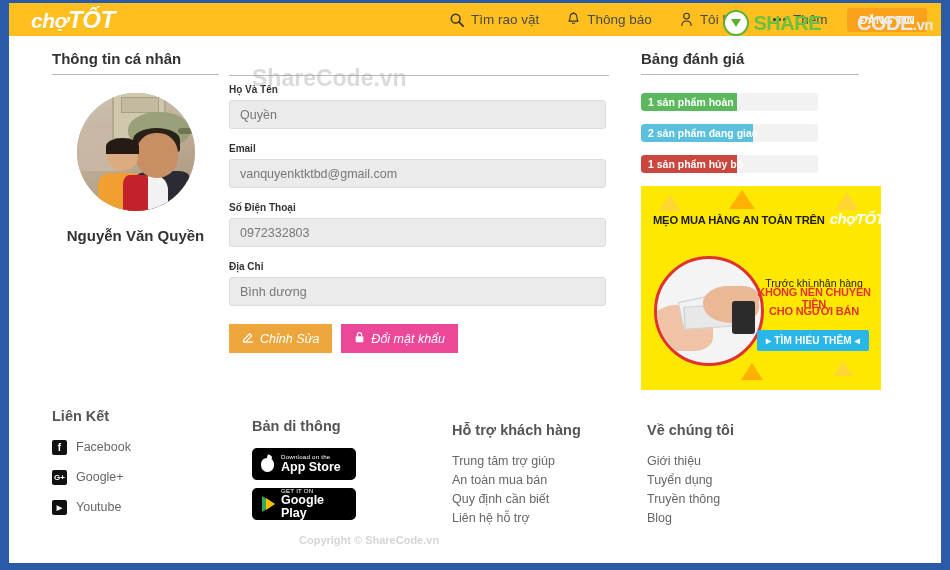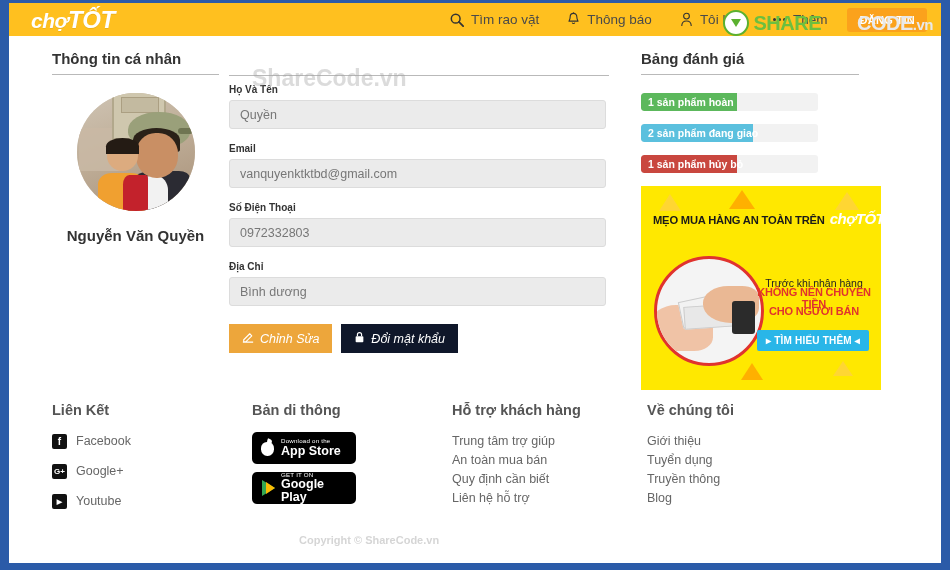--- a/index.html
+++ b/index.html
@@ -194,21 +194,21 @@
     font-size: 12.5px;
     padding: 7px 13px;
     display: flex;
     align-items: center;
     gap: 6px;
     cursor: pointer;
     font-family: "Liberation Sans", sans-serif;
     font-style: italic;
   }
   .btn-edit { background: #eda63b; }
-  .btn-pass { background: #0f172a; }
+  .btn-pass { background: #ec4899; }
 
   
   .bar-track {
     width: 177px;
     height: 18px;
     background: #f2f2f2;
     border-radius: 3px;
     margin-bottom: 13px;
     position: relative;
     overflow: hidden;
@@ -263,21 +263,22 @@
     background:#29b6e8;color:#fff;font-size:10px;font-weight:bold;
     padding:5px 9px;border-radius:2px;white-space:nowrap;cursor:pointer;
     letter-spacing:.2px;
   }
 
   
   .footer {
     position: relative;
     display: flex;
     padding: 0 0 0 43px;
-    margin-top: 12px;
+    margin-top: 18px;
+    align-items: flex-end;
   }
   .f-col { }
   .f-col.c1 { width: 200px; }
   .f-col.c2 { width: 200px; }
   .f-col.c3 { width: 195px; }
   .f-col.c4 { width: 200px; }
   .f-title {
     font-size: 14.5px;
     font-weight: bold;
     color: #555;

